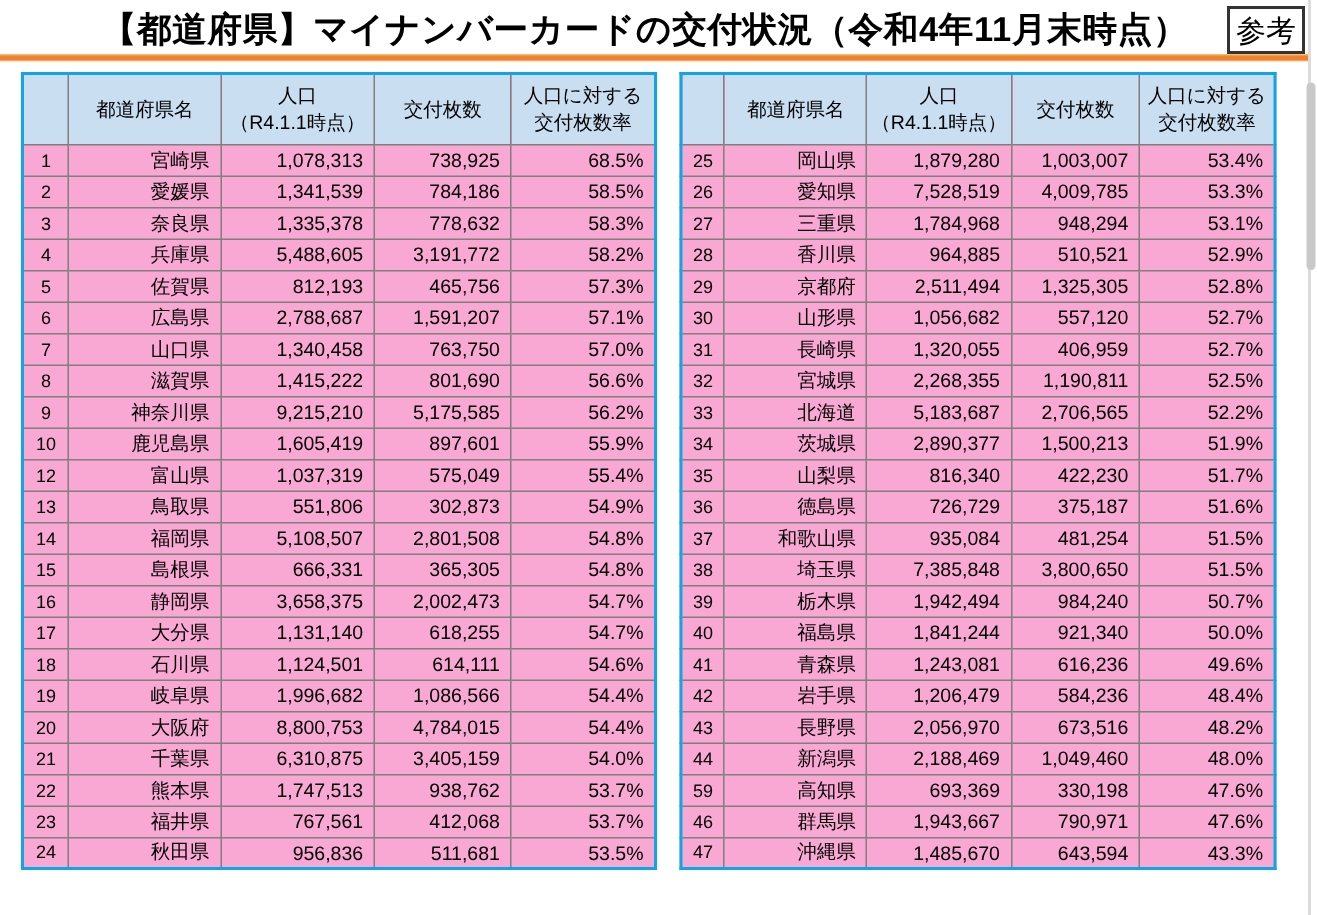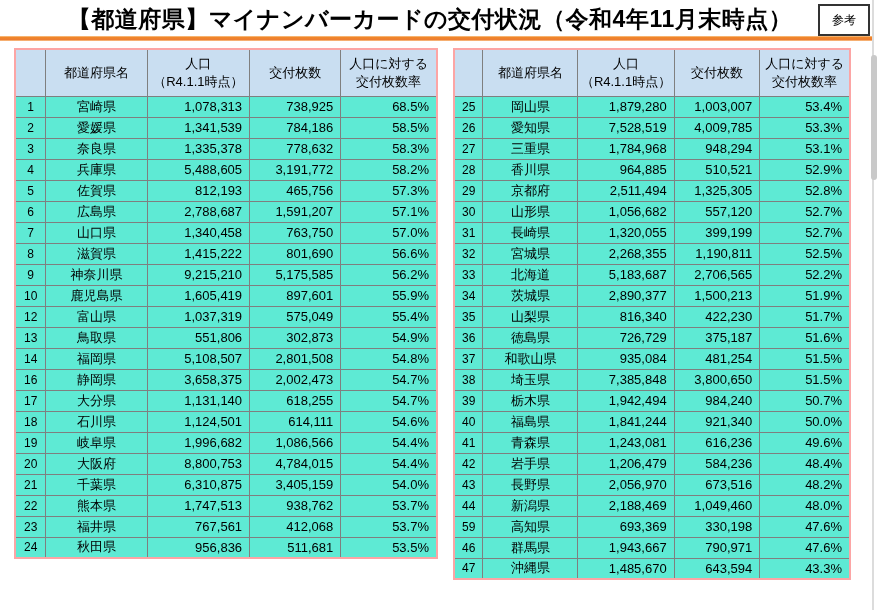--- a/index.html
+++ b/index.html
@@ -9,44 +9,44 @@
     font-family:"Liberation Sans","DejaVu Sans",sans-serif;
     color:#000;
   }
   
   .title-row { position:absolute; top:2px; left:0; width:860px; height:34px;
     display:flex; align-items:center; justify-content:center; }
   .page-title { font-size:23px; font-weight:bold; letter-spacing:0.5px; }
   .ref-box { position:absolute; top:4px; right:8px; width:48px; height:28px;
     border:2px solid #333; background:#fff;
     display:flex; align-items:center; justify-content:center;
-    font-size:12px; }
+    font-size:20px; }
   .accent-rule { position:absolute; top:36px; left:0; width:872px; height:5px;
     background:linear-gradient(to bottom,#FACB95 0%,#F0862B 28%,#ED7D31 72%,#FACB95 100%); }
   
   .tables-wrap { position:absolute; top:48px; left:14px; display:flex; gap:15px; align-items:flex-start; }
-  table { border-collapse:collapse; table-layout:fixed; background:#5eead4; border:2px solid #fca5a5; }
+  table { border-collapse:collapse; table-layout:fixed; background:#f9a8d4; border:2px solid #0ea5e9; }
   .tbl-left  { width:424px; }
   .tbl-right { width:398px; }
   col.c-no     { width:7.3%; }
   col.c-name   { width:24%; }
   col.c-pop    { width:24.3%; }
   col.c-issued { width:21.6%; }
   col.c-rate   { width:22.8%; }
   th, td {
     border:1px solid #7F7F7F; box-sizing:border-box;
     font-size:13px; height:21px; padding:0 7px;
     overflow:hidden; white-space:nowrap; font-weight:normal;
   }
   thead th {
     background:#C9DEF1; height:47px; text-align:center; vertical-align:middle;
     white-space:pre-line; line-height:1.4; padding:0 2px; font-size:13px;
   }
   td.c-no   { text-align:center; padding:0 2px; font-size:12px; }
-  td.c-name { text-align:center; }
+  td.c-name { text-align:right; }
   td.c-pop, td.c-issued, td.c-rate { text-align:right; font-variant-numeric:tabular-nums; }
   
   .scroll-track { position:absolute; top:0; right:4px; width:2px; height:610px; background:#DCDCDC; }
   .scroll-thumb { position:absolute; top:55px; right:1px; width:6px; height:125px; background:#C9C9C9; border-radius:3px; }
 </style>
 </head>
 <body>
 
 <div class="title-row">
   <span class="page-title">【都道府県】マイナンバーカードの交付状況（令和4年11月末時点）</span>
@@ -165,20 +165,27 @@
           <td class="c-rate">54.9%</td>
         </tr>
         <tr>
           <td class="c-no">14</td>
           <td class="c-name">福岡県</td>
           <td class="c-pop">5,108,507</td>
           <td class="c-issued">2,801,508</td>
           <td class="c-rate">54.8%</td>
         </tr>
         <tr>
+          <td class="c-no">15</td>
+          <td class="c-name">島根県</td>
+          <td class="c-pop">666,331</td>
+          <td class="c-issued">365,305</td>
+          <td class="c-rate">54.8%</td>
+        </tr>
+        <tr>
           <td class="c-no">16</td>
           <td class="c-name">静岡県</td>
           <td class="c-pop">3,658,375</td>
           <td class="c-issued">2,002,473</td>
           <td class="c-rate">54.7%</td>
         </tr>
         <tr>
           <td class="c-no">17</td>
           <td class="c-name">大分県</td>
           <td class="c-pop">1,131,140</td>
@@ -296,21 +303,21 @@
           <td class="c-no">30</td>
           <td class="c-name">山形県</td>
           <td class="c-pop">1,056,682</td>
           <td class="c-issued">557,120</td>
           <td class="c-rate">52.7%</td>
         </tr>
         <tr>
           <td class="c-no">31</td>
           <td class="c-name">長崎県</td>
           <td class="c-pop">1,320,055</td>
-          <td class="c-issued">399,199</td>
+          <td class="c-issued">406,959</td>
           <td class="c-rate">52.7%</td>
         </tr>
         <tr>
           <td class="c-no">32</td>
           <td class="c-name">宮城県</td>
           <td class="c-pop">2,268,355</td>
           <td class="c-issued">1,190,811</td>
           <td class="c-rate">52.5%</td>
         </tr>
         <tr>

